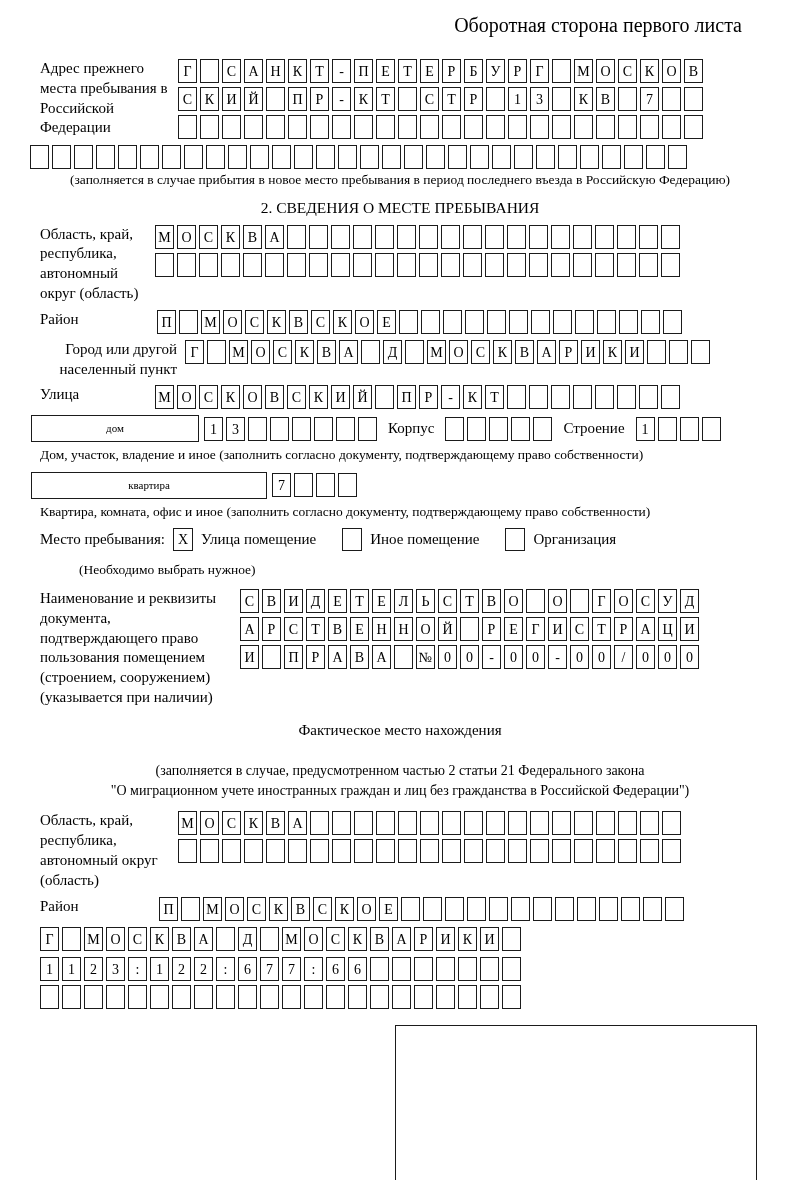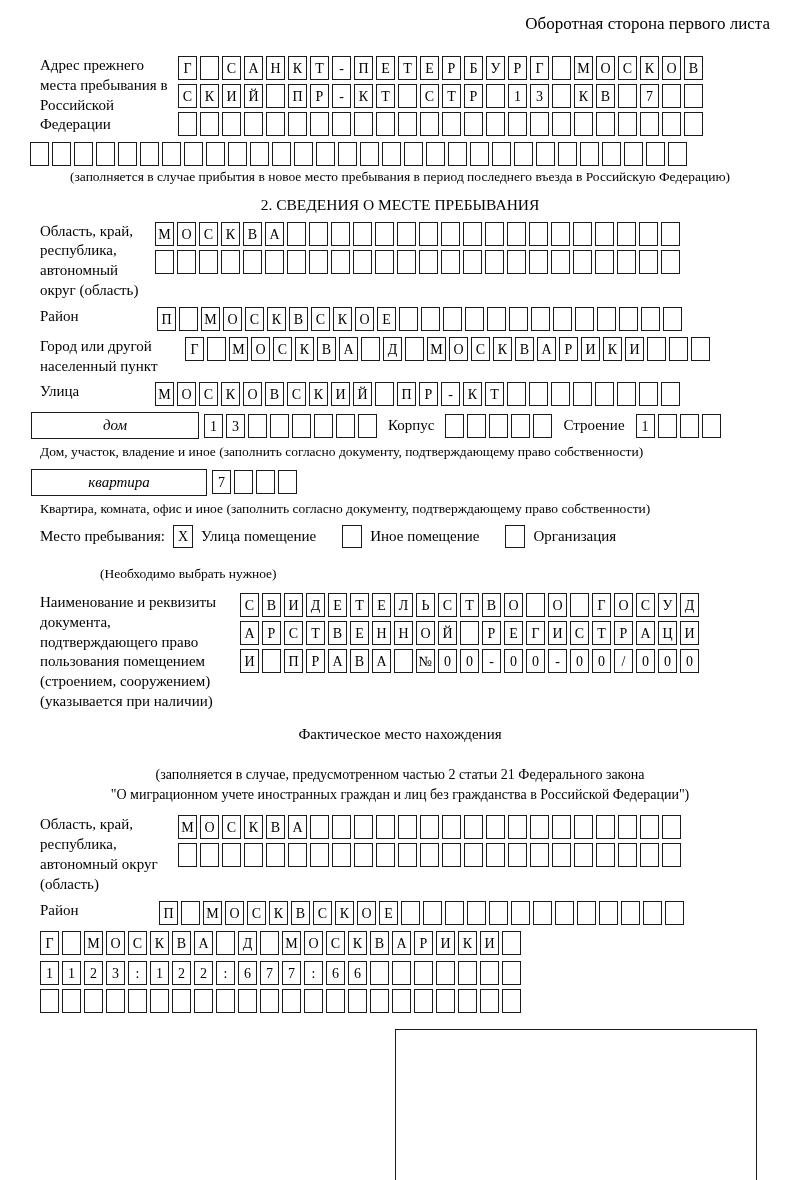--- a/index.html
+++ b/index.html
@@ -2,57 +2,57 @@
 <html><head>
 <meta charset="utf-8">
 <style>
   * { margin:0; padding:0; box-sizing:border-box; }
   html,body { background:#e9e9e9; }
   .page{
     width:800px; height:1180px; margin:0 auto; background:#ffffff;
     font-family:"Liberation Serif", serif; color:#000; overflow:hidden;
     padding-top:14px; position:relative;
   }
-  .hdr{ text-align:right; padding-right:30px; font-size:17px; margin-bottom:22px; }
+  .hdr{ text-align:right; padding-right:58px; font-size:20px; margin-bottom:22px; }
 
   .frow{ display:flex; align-items:flex-start; margin-bottom:6px; }
   .flabel{ flex:0 0 auto; padding-right:8px; font-size:15px; line-height:1.32; }
   .ml40{ margin-left:40px; }
   .w138{ width:138px; } .w115{ width:115px; } .w117{ width:117px; }
-  .w145{ width:145px; } .w200{ width:200px; } .w119{ width:119px; }
+  .w145{ width:145px;text-align:right; } .w200{ width:200px; } .w119{ width:119px; }
   .w191{ width:191px; } .w186{ width:186px; }
 
   .cellcol{ display:flex; flex-direction:column; gap:4px; }
   .cellrow{ display:flex; gap:3px; }
   .cell{
     display:inline-block; width:19px; height:24px; border:1.5px solid #1b1b1b;
     font-size:14px; line-height:23px; text-align:center; flex:0 0 auto;
     font-family:"Liberation Serif", serif;
   }
   .note{ font-size:13.5px; line-height:1.3; }
   .note-center{ text-align:center; margin:2px 10px 8px 10px; }
   .sec-title{ text-align:center; font-weight:normal; font-size:15.5px; margin:10px 0 8px 0; }
 
   .dom-row{ display:flex; align-items:center; margin:2px 0 4px 31px; gap:5px; }
   .wide-box{
     border:1.5px solid #1b1b1b; height:27px; text-align:center;
-    font-size:15px; line-height:25px; flex:0 0 auto;font-style:italic;
+    font-size:11px; line-height:25px; flex:0 0 auto;
   }
   .dom-box{ width:168px; }
-  .kv-box{ width:176px; }
+  .kv-box{ width:236px; }
   .inline-lbl{ font-size:15px; margin:0 6px; }
   .small-note{ margin:0 0 8px 40px; }
 
-  .mesto-row{ display:flex; align-items:center; margin:4px 0 17px 40px; font-size:15px; gap:8px; }
+  .mesto-row{ display:flex; align-items:center; margin:4px 0 10px 40px; font-size:15px; gap:8px; }
   .chk{
     display:inline-block; width:20px; height:23px; border:1.5px solid #1b1b1b;
     text-align:center; font-size:14px; line-height:21px; flex:0 0 auto;
   }
   .opt-lbl{ margin-right:18px; }
-  .choose-note{ margin:0 0 10px 100px; }
+  .choose-note{ margin:0 0 10px 79px; }
 
   .fact-title{ text-align:center; font-weight:normal; font-size:15px; margin:14px 0 22px 0; }
   .fact-note{ text-align:center; font-size:14px; line-height:1.45; }
   .fact-notes{ margin-bottom:10px; }
 
   .stamp-wrap{ margin:16px 0 0 395px; width:362px; }
   .stamp-box{ width:362px; height:160px; border:1.6px solid #1b1b1b; }
 </style>
 </head>
 <body>

